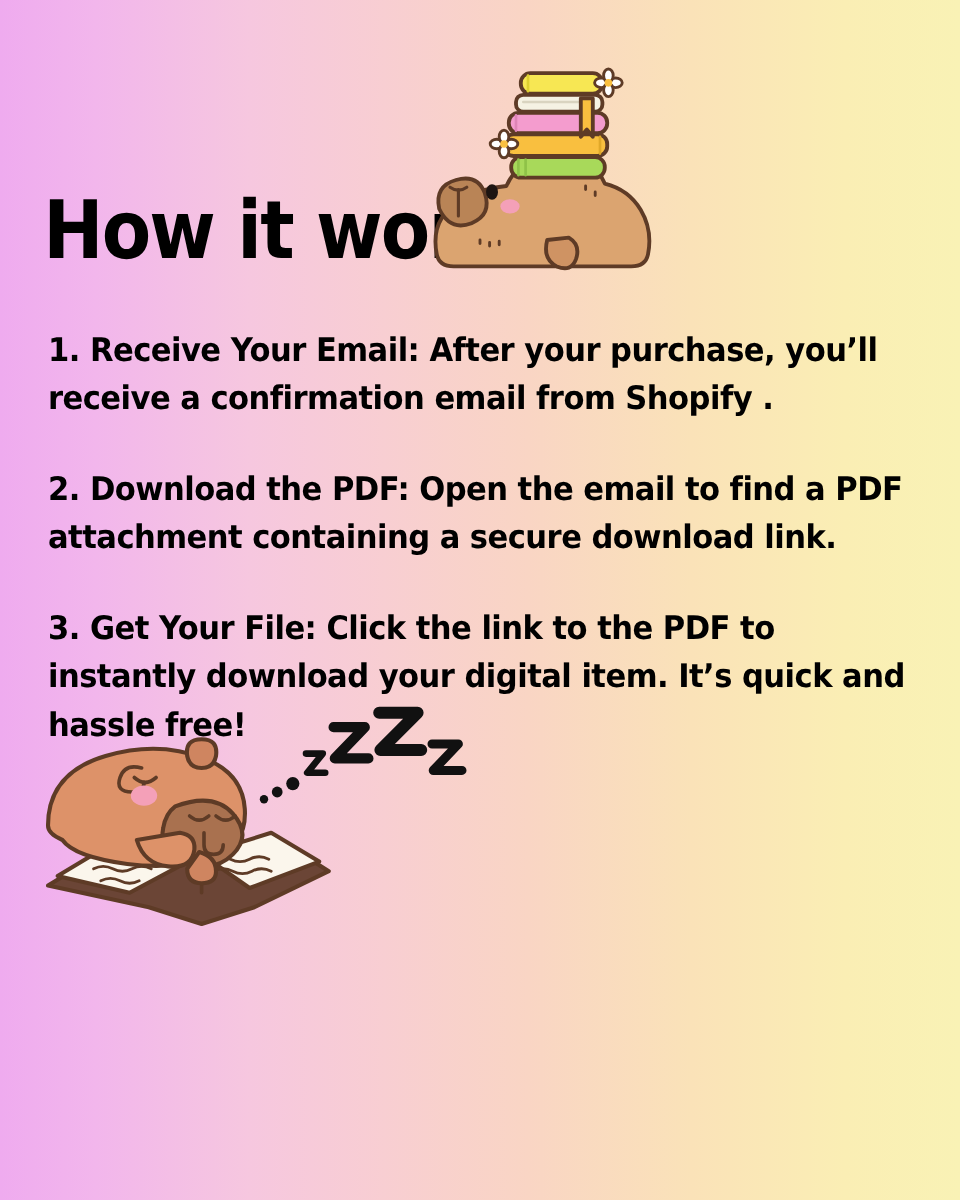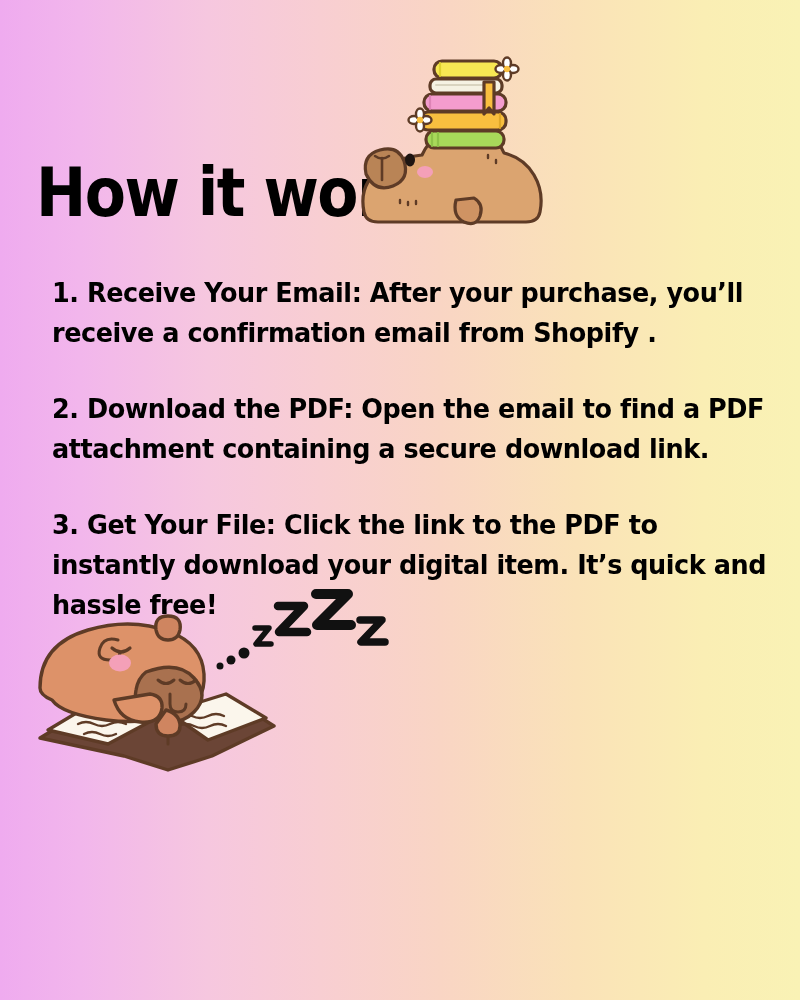--- a/index.html
+++ b/index.html
@@ -42,21 +42,21 @@
     color: #000000;
     line-height: 1.05;
     white-space: nowrap;
     transform: scaleY(1.12);
     transform-origin: left top;
   }
 
   
   #steps {
     position: absolute;
-    left: 52px;
+    left: 40px;
     top: 272px;
     width: 730px;
   }
   .step {
     font-family: "DejaVu Sans", sans-serif;
     font-size: 25.5px;
     font-weight: 700;
     color: #000000;
     line-height: 38px;
     letter-spacing: -0.45px;

